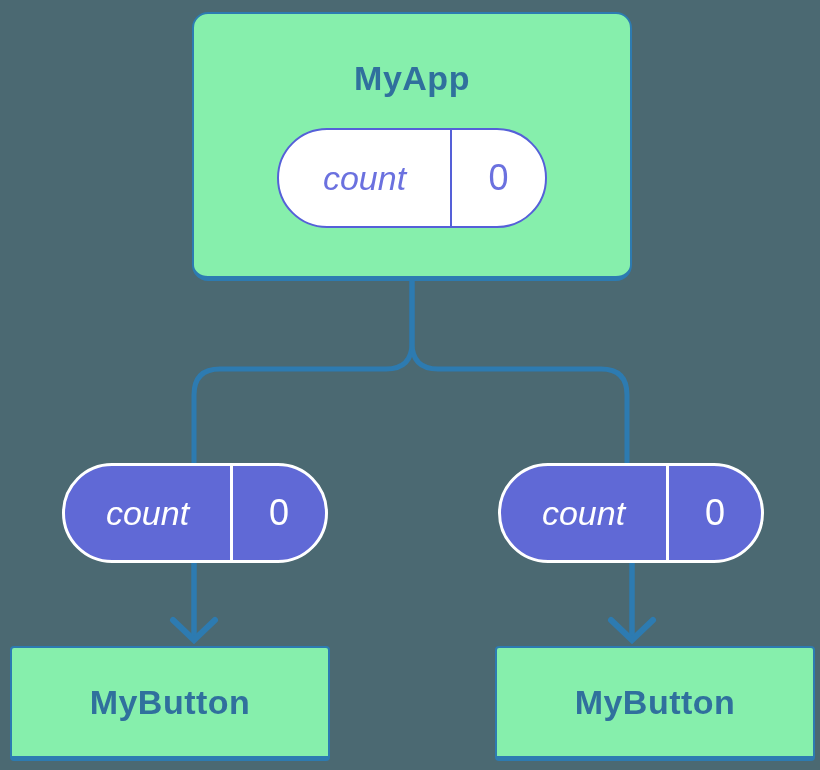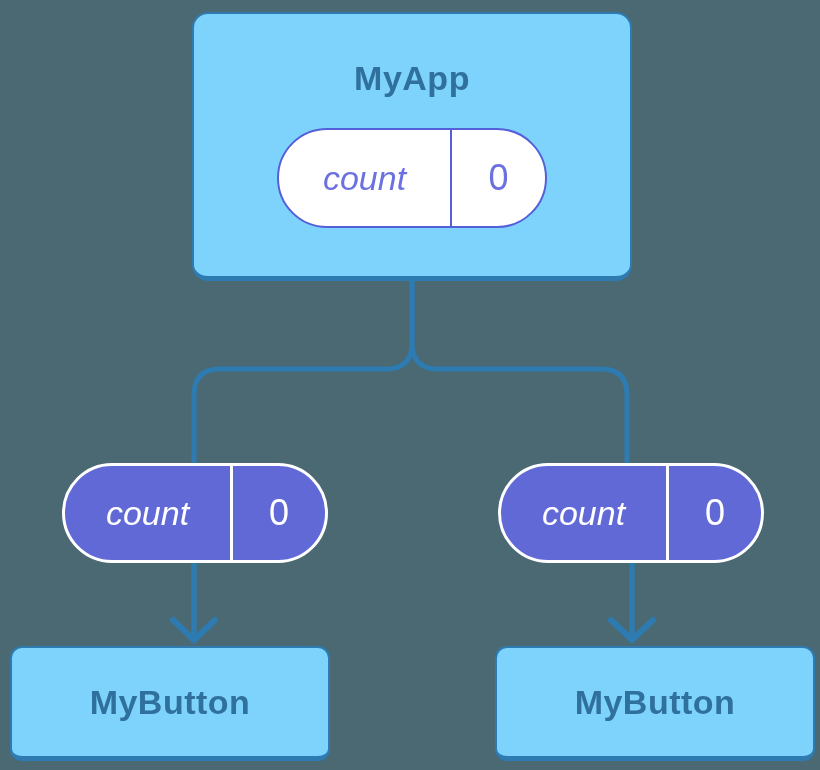--- a/index.html
+++ b/index.html
@@ -4,21 +4,21 @@
 <style>
   html,body { margin:0; padding:0; background:#333; }
   .canvas {
     position:relative; width:820px; height:770px; overflow:hidden;
     background: var(--background, #4b6972);
     font-family: "Liberation Sans", sans-serif;
   }
   svg.wires { position:absolute; left:0; top:0; color: var(--connector, #2d7bb1); }
 
   .node {
-    position:absolute; background:#7dd3fc; box-sizing:border-box;
+    position:absolute; background:#86efac; box-sizing:border-box;
     border:2px solid var(--node_border, #2d7bb1);
     border-bottom-width:5px;
   }
   .node-root {
     left:192px; top:12px; width:440px; height:269px; border-radius:16px;
     display:flex; flex-direction:column; align-items:center;
   }
   .node-title {
     color: var(--node_text, #30709d);
     font-size:34px; font-weight:700; letter-spacing:0.5px; line-height:40px;
@@ -45,21 +45,21 @@
   .prop-pill {
     position:absolute; width:266px; height:100px;
     background: var(--pill_fill, #6069d6);
     border:3px solid #fff; color:#fff;
   }
   .prop-pill .pill-value { width:92px; border-left:3px solid #fff; }
   .prop-pill-left  { left:62px;  top:463px; }
   .prop-pill-right { left:498px; top:463px; }
 
   .node-child {
-    width:320px; height:115px; border-radius:12px;
+    width:320px; height:115px; border-radius:4px;
     display:flex; align-items:center; justify-content:center;
   }
   .node-child-left  { left:10px;  top:646px; }
   .node-child-right { left:495px; top:646px; }
 </style>
 </head>
 <body>
 
 <div class="canvas">
 

